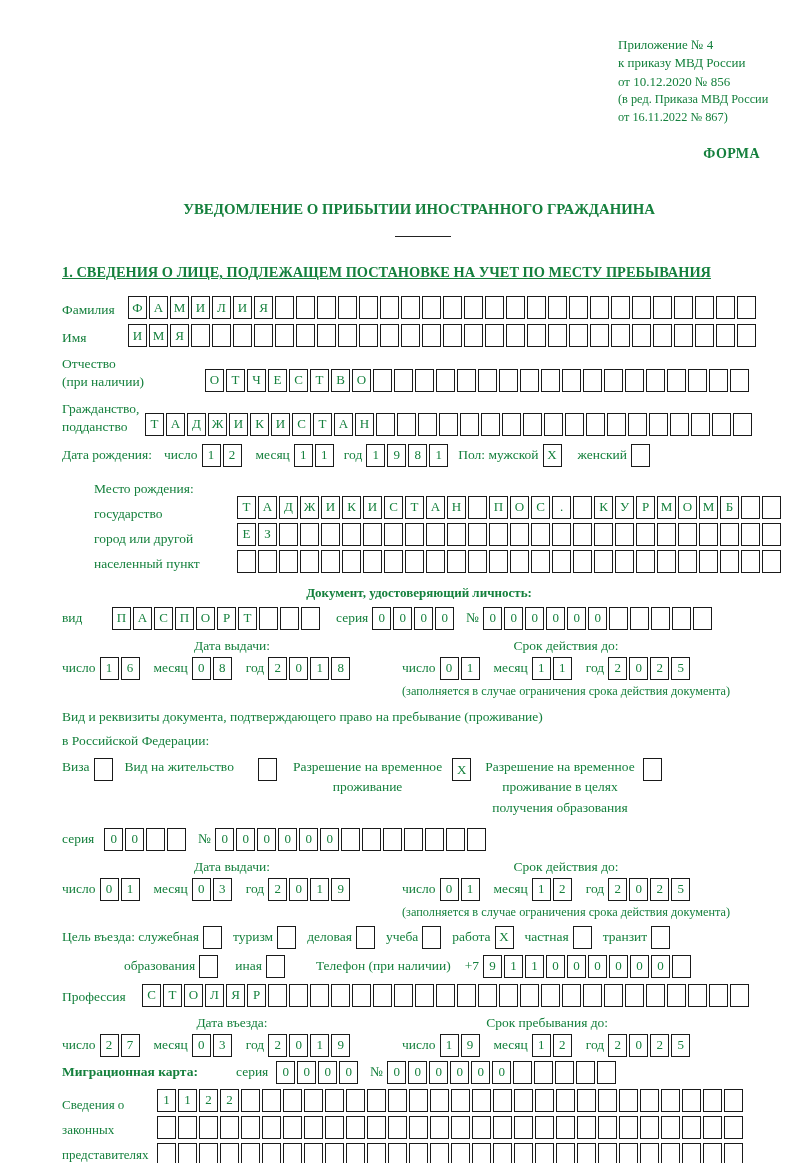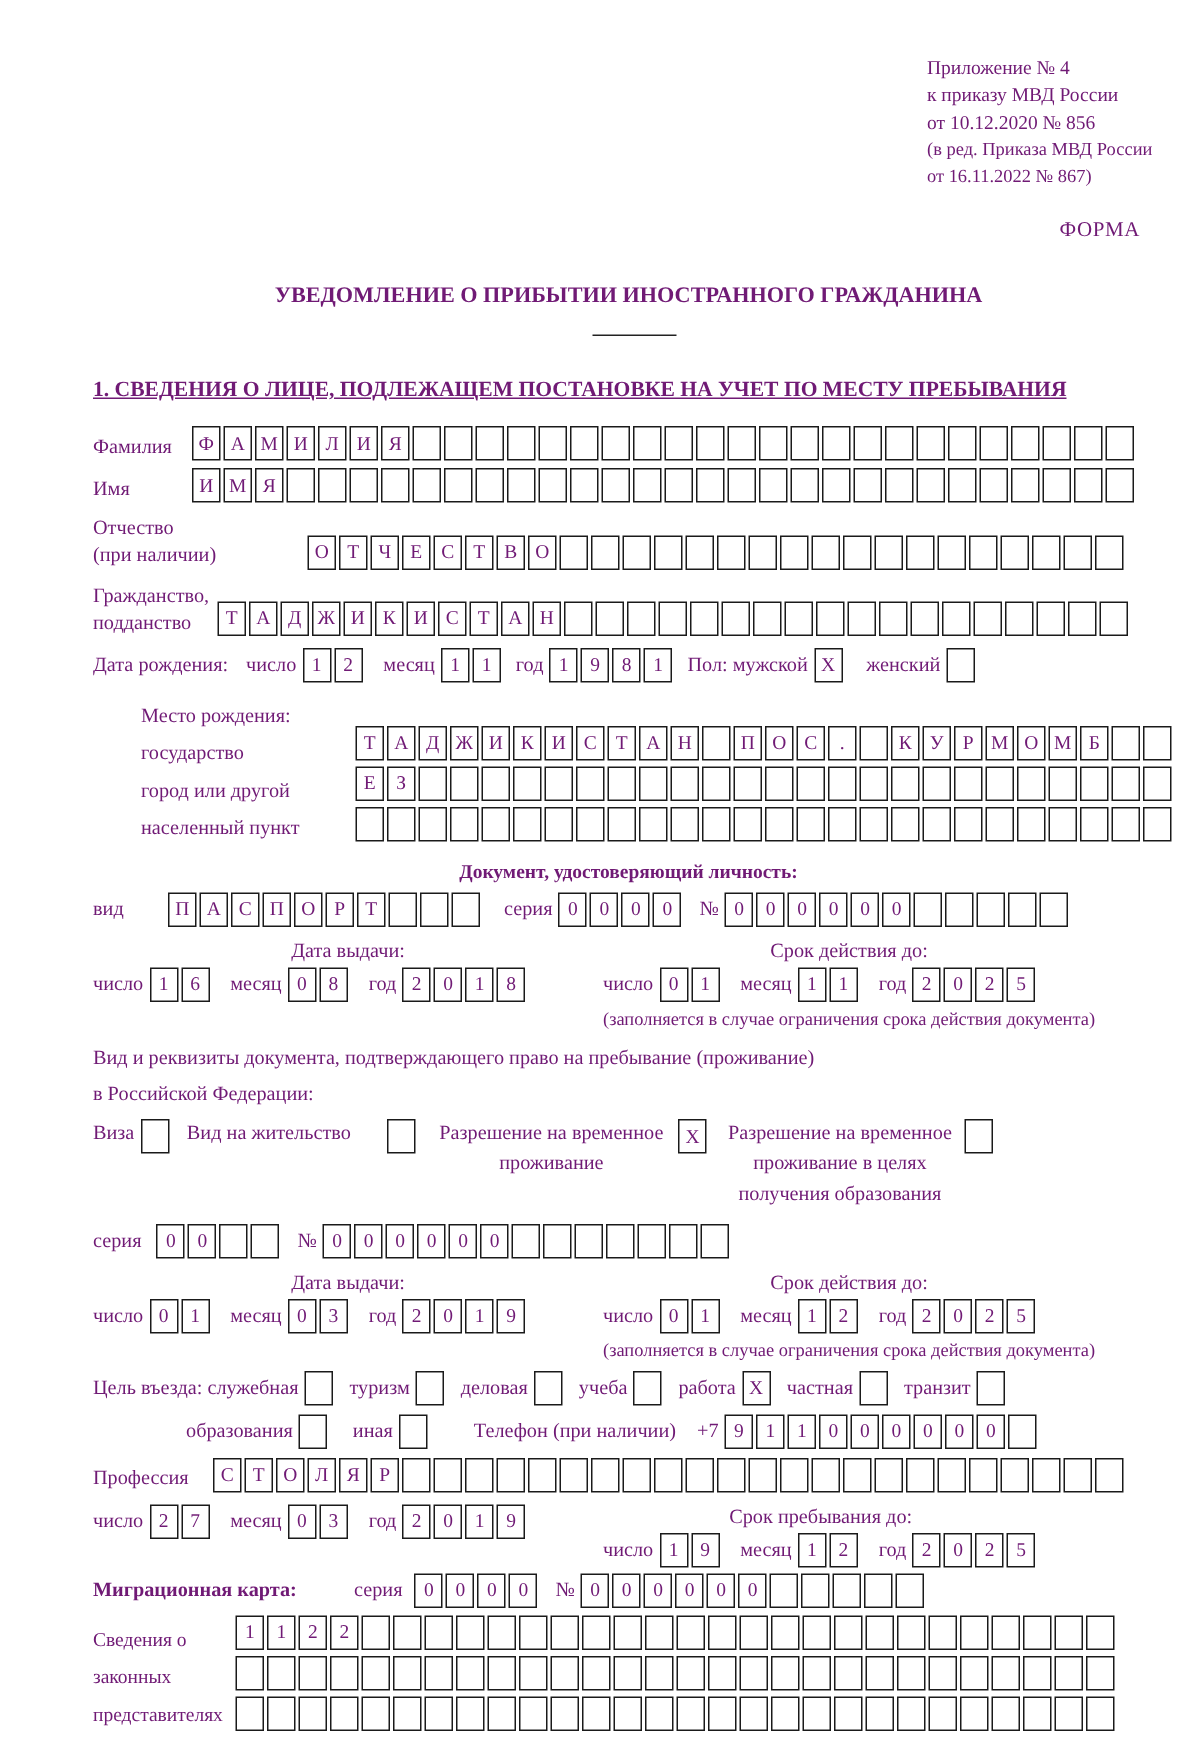--- a/index.html
+++ b/index.html
@@ -1,25 +1,25 @@
 <!DOCTYPE html>
 <html><head>
 <meta charset="utf-8">
 <style>
   html,body{margin:0;padding:0;background:#fff;}
   .page{
     width:800px;height:1163px;box-sizing:border-box;
     padding:36px 24px 0 62px;
     font-family:"Liberation Serif","DejaVu Serif",serif;
-    color:#701a75;font-size:13.5px;position:relative;overflow:hidden;background:#fff;
+    color:#15803d;font-size:13.5px;position:relative;overflow:hidden;background:#fff;
   }
   .appx{margin-left:556px;line-height:1.42;font-size:13px;}
   .appx .small{font-size:12.3px;}
-  .form-label{text-align:right;padding-right:16px;font-weight:normal;font-size:14px;margin-top:20px;letter-spacing:.4px;}
-  .title{text-align:center;font-weight:bold;font-size:14.8px;margin-top:24px;line-height:1.55;}
+  .form-label{text-align:right;padding-right:16px;font-weight:bold;font-size:14px;margin-top:20px;letter-spacing:.4px;}
+  .title{text-align:center;font-weight:bold;font-size:14.8px;margin-top:36px;line-height:1.55;}
   .blank{display:inline-block;width:56px;border-bottom:1.8px solid #222;height:.9em;margin-left:8px;}
   .sec{font-weight:bold;font-size:14.4px;margin-top:20px;margin-bottom:15px;text-decoration:underline;}
   .row{display:flex;align-items:flex-end;margin-bottom:5px;}
   .lb{flex:none;line-height:1.35;padding-top:3px;}
   .cg{display:flex;flex:none;flex-wrap:nowrap;}
   .cell{box-sizing:border-box;width:19px;height:23px;border:1.6px solid #1a1a1a;margin-right:2px;
         display:flex;align-items:center;justify-content:center;font-size:13px;flex:none;background:#fff;}
   .w66{width:66px;}.w83{width:83px;}.w143{width:143px;}.w50{width:50px;}.w80{width:80px;}.w95{width:95px;}.w150{width:150px;font-weight:bold;}
   .stack{display:flex;flex-direction:column;}
   .stack .cg{margin-bottom:4px;}
@@ -647,20 +647,21 @@
         <span class="cell"></span>
         <span class="cell"></span>
         <span class="cell"></span>
         <span class="cell"></span>
         <span class="cell"></span>
       </div>
   </div>
 
   <div class="dp">
     <div class="dp-l">
+      <div class="dp-h">Дата въезда:</div>
       <div class="df">
         <span class="t">число</span>
         <span class="cg">
             <span class="cell">2</span>
             <span class="cell">7</span>
           </span>
           <span class="gap"></span>
         <span class="t">месяц</span>
         <span class="cg">
             <span class="cell">0</span>

